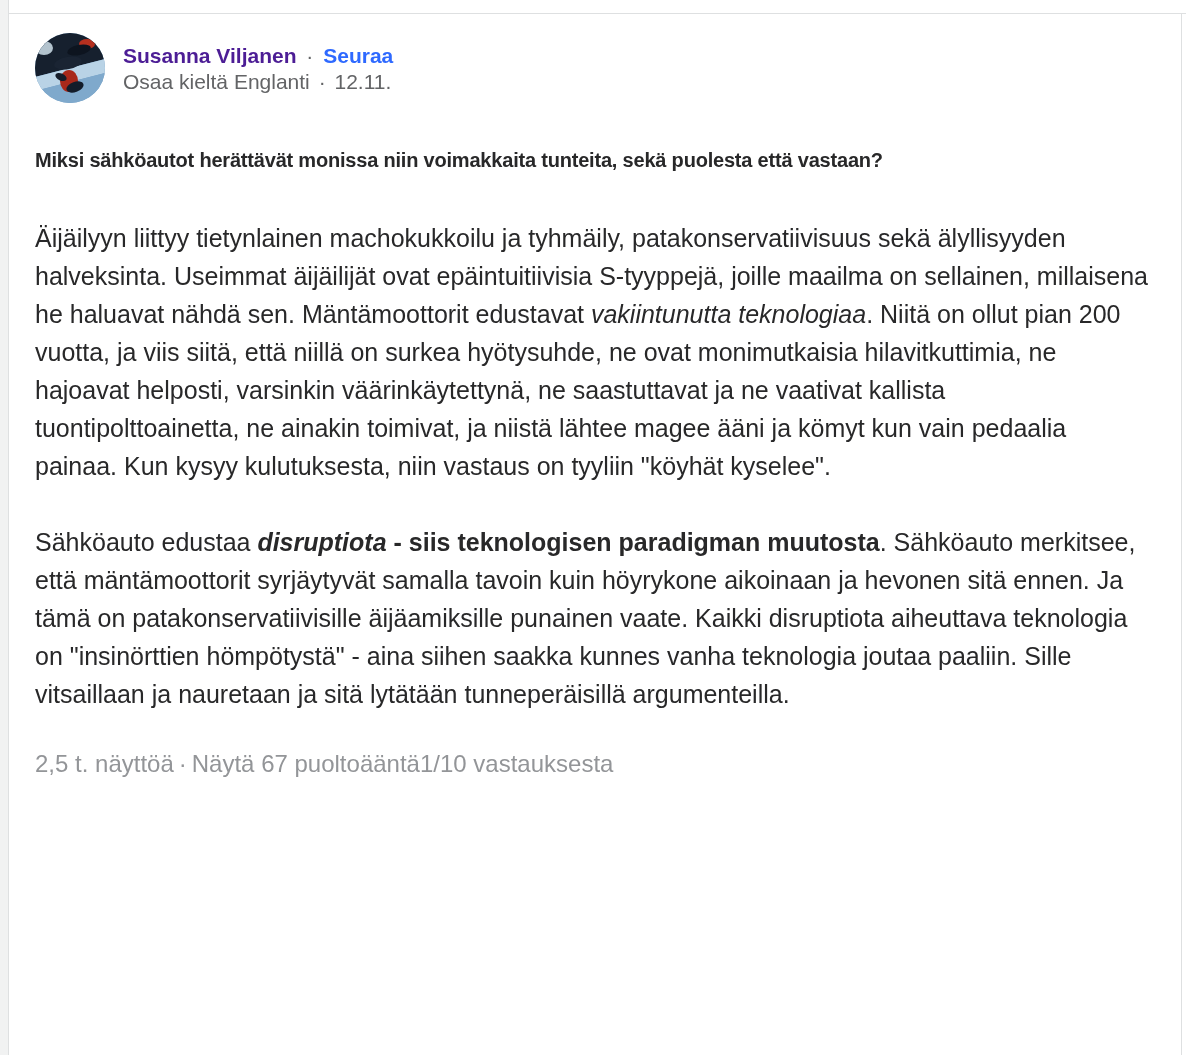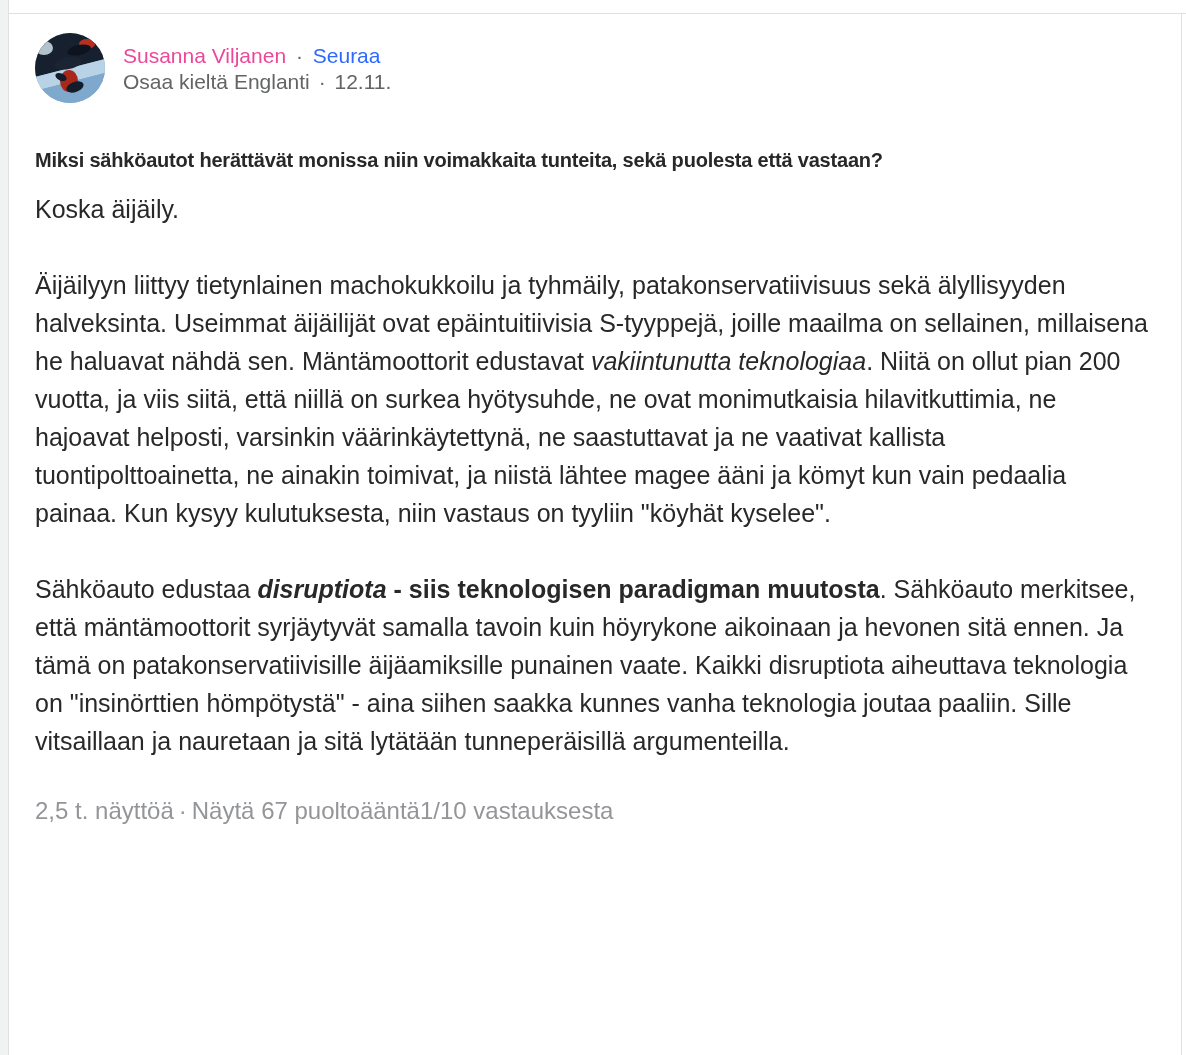--- a/index.html
+++ b/index.html
@@ -55,28 +55,28 @@
     flex: 0 0 70px;
     cursor: pointer;
   }
   .avatar svg { display: block; }
   .author-line {
     font-size: 21px;
     line-height: 26px;
     color: #282829;
   }
   .author-name {
-    font-weight: 400;
-    color: #ec4899;
+    font-weight: 700;
+    color: #4c1d95;
     cursor: pointer;
   }
   .sep { color: #636466; margin: 0 4px; }
   .follow-link {
     color: #2e69ff;
-    font-weight: 400;
+    font-weight: 700;
     text-decoration: none;
     cursor: pointer;
   }
   .meta-line {
     font-size: 21px;
     line-height: 25px;
     color: #636466;
   }
   .meta-line .sep { margin: 0 3px; }
   .question-title {
@@ -145,21 +145,20 @@
           <span>Osaa kieltä Englanti</span>
           <span class="sep">·</span>
           <span>12.11.</span>
         </div>
       </div>
     </header>
 
     <h1 class="question-title">Miksi sähköautot herättävät monissa niin voimakkaita tunteita, sekä puolesta että vastaan?</h1>
 
     <div class="answer-body">
-      <p class="first"><span>Koska äijäily.</span></p>
       <p><span>Äijäilyyn liittyy tietynlainen machokukkoilu ja tyhmäily, patakonservatiivisuus sekä älyllisyyden halveksinta. Useimmat äijäilijät ovat epäintuitiivisia S-tyyppejä, joille maailma on sellainen, millaisena he haluavat nähdä sen. Mäntämoottorit edustavat </span><span style="font-style: italic;">vakiintunutta teknologiaa</span><span>. Niitä on ollut pian 200 vuotta, ja viis siitä, että niillä on surkea hyötysuhde, ne ovat monimutkaisia hilavitkuttimia, ne hajoavat helposti, varsinkin väärinkäytettynä, ne saastuttavat ja ne vaativat kallista tuontipolttoainetta, ne ainakin toimivat, ja niistä lähtee magee ääni ja kömyt kun vain pedaalia painaa. Kun kysyy kulutuksesta, niin vastaus on tyyliin "köyhät kyselee".</span></p>
       <p><span>Sähköauto edustaa </span><span style="font-weight: 700; font-style: italic;">disruptiota</span><span style="font-weight: 700;"> - siis teknologisen paradigman muutosta</span><span>. Sähköauto merkitsee, että mäntämoottorit syrjäytyvät samalla tavoin kuin höyrykone aikoinaan ja hevonen sitä ennen. Ja tämä on patakonservatiivisille äijäamiksille punainen vaate. Kaikki disruptiota aiheuttava teknologia on "insinörttien hömpötystä" - aina siihen saakka kunnes vanha teknologia joutaa paaliin. Sille vitsaillaan ja nauretaan ja sitä lytätään tunneperäisillä argumenteilla.</span></p>
     </div>
 
     <footer class="post-footer">
       <div class="footer-left">
         <span>2,5 t. näyttöä</span><span class="sep">·</span><span class="upvotes-link">Näytä 67 puoltoääntä</span>
       </div>
       <div class="footer-right">1/10 vastauksesta</div>
     </footer>

